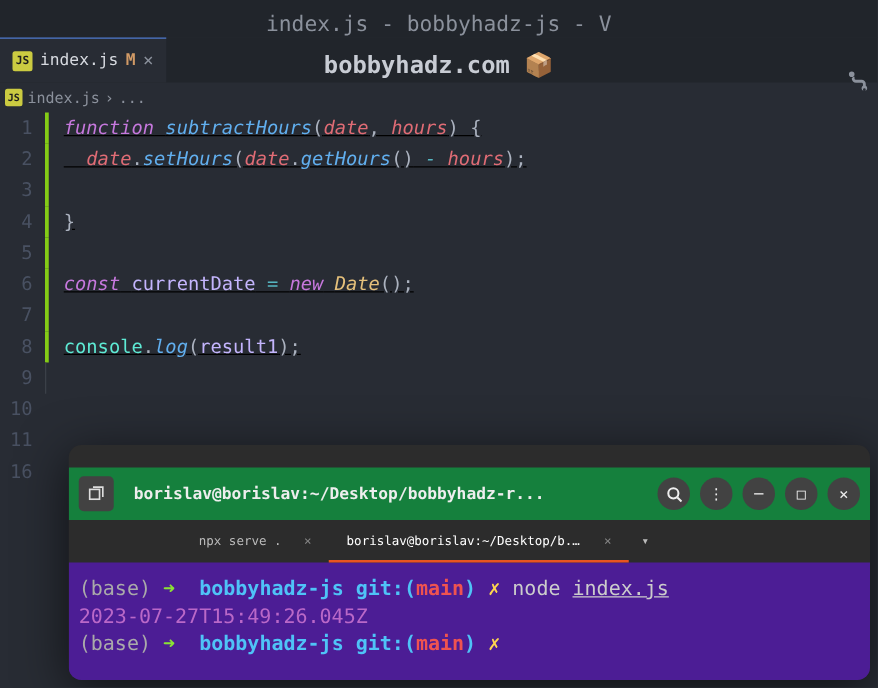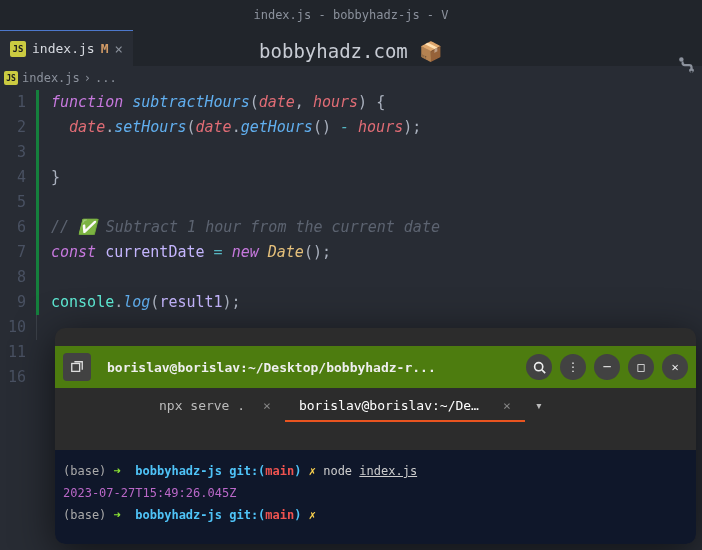--- a/index.html
+++ b/index.html
@@ -7,33 +7,33 @@
   width: 702px; height: 550px;
   background: #282c34;
   font-family: 'Consolas', 'Monaco', monospace;
   overflow: hidden;
   position: relative;
 }
 .titlebar {
   height: 30px;
   background: #21252b;
   display: flex;
-  align-items: center;
+  align-items: flex-end;
   justify-content: center;
   color: #8b919c;
-  font-size: 12px;
+  font-size: 17px;
 }
 .watermark {
   position: absolute;
   top: 40px;
   left: 50%;
   transform: translateX(-50%);
   color: #c8ccd4;
   font-size: 19px;
-  font-weight: 400;
+  font-weight: 700;
   z-index: 5;
   pointer-events: none;
 }
 .tabbar {
   height: 36px;
   background: #21252b;
   display: flex;
   align-items: stretch;
 }
 .tab {
@@ -85,21 +85,21 @@
   flex: 1;
   position: relative;
 }
 .code-line {
   height: 25px;
   white-space: pre;
   padding-left: 14px;
   border-left: 1px solid #3b4048;
   font-style: italic;
 }
-.code-line.changed { border-left: 3px solid #15803d; padding-left: 12px; }
+.code-line.changed { border-left: 3px solid #84cc16; padding-left: 12px; text-decoration: underline; }
 .kw { color: #c678dd; }
 .fn { color: #61afef; }
 .param { color: #e06c75; }
 .prop { color: #e5c07b; }
 .op { color: #56b6c2; }
 .punc { color: #abb2bf; font-style: normal; }
 .comment { color: #5c6370; }
 .num { color: #d19a66; }
 .var { color: #c4b5fd; font-style: normal; }
 .ident { color: #5eead4; font-style: normal; text-align: center;}
@@ -108,21 +108,21 @@
   position: absolute;
   left: 55px; right: 6px; bottom: 6px;
   background: #2c2c2c;
   border-radius: 10px;
   box-shadow: 0 8px 40px rgba(0,0,0,0.6);
   overflow: hidden;
   font-family: 'Consolas', monospace;
 }
 .term-titlebar {
   height: 42px;
-  background: #4d7c0f;
+  background: #15803d;
   display: flex;
   align-items: center;
   padding: 0 8px;
   gap: 8px;
   margin-top: 18px;
 }
 .term-tab-btn {
   width: 28px; height: 28px;
   background: #424242;
   border-radius: 4px;
@@ -147,21 +147,21 @@
   color: #eee;
   font-size: 12px;
   cursor: pointer;
 }
 .term-tabs {
   height: 34px;
   background: #2c2c2c;
   display: flex;
   align-items: stretch;
   padding-left: 90px;
-  font-size: 13px;
+  font-size: 10px;
 }
 .term-tab {
   display: flex;
   align-items: center;
   padding: 0 14px;
   gap: 18px;
   color: #bbb;
   position: relative;
   max-width: 240px;
 }
@@ -172,25 +172,24 @@
   content: '';
   position: absolute;
   left: 0; right: 0; bottom: 0;
   height: 2px;
   background: #e95420;
 }
 .term-tab-label { white-space: nowrap; overflow: hidden; text-overflow: ellipsis; }
 .term-tab-close { color: #888; cursor: pointer; }
 .term-dd { display:flex;align-items:center;padding:0 10px;color:#bbb;cursor:pointer;}
 .term-body {
-  background: #0f172a;
+  background: #4c1d95;
   padding: 10px 8px 18px 8px;
-  font-size: 12px;
+  font-size: 16px;
   line-height: 22px;
-  margin-top: 28px;
 }
 .term-line { white-space: pre; }
 .t-base { color: #aaa; }
 .t-arrow { color: #8ae234; font-weight: bold;}
 .t-cwd { color: #4fc3f7; font-weight: bold; }
 .t-git { color: #4fc3f7; font-weight: bold;}
 .t-branch { color: #ef5350; font-weight: bold;}
 .t-x { color: #ffd54f; font-weight: bold;}
 .t-cmd { color: #ccc; }
 .t-file { color: #ccc; text-decoration: underline; }
@@ -248,21 +247,20 @@
     <div class="ln">10</div>
     <div class="ln">11</div>
     <div class="ln">16</div>
   </div>
   <div class="code">
     <div class="code-line changed"><span class="kw">function</span> <span class="fn">subtractHours</span><span class="punc">(</span><span class="param">date</span><span class="punc">, </span><span class="param">hours</span><span class="punc">)</span> <span class="punc">{</span></div>
     <div class="code-line changed">  <span class="param">date</span><span class="punc">.</span><span class="fn">setHours</span><span class="punc">(</span><span class="param">date</span><span class="punc">.</span><span class="fn">getHours</span><span class="punc">()</span><span class="op"> - </span><span class="param">hours</span><span class="punc">);</span></div>
     <div class="code-line changed"></div>
     <div class="code-line changed"><span class="punc">}</span></div>
     <div class="code-line changed"></div>
-    <div class="code-line changed"><span class="comment">// ✅ Subtract 1 hour from the current date</span></div>
     <div class="code-line changed"><span class="kw">const</span> <span class="var">currentDate</span><span class="op"> = </span><span class="kw">new</span> <span class="prop">Date</span><span class="punc">();</span></div>
     <div class="code-line changed"></div>
     <div class="code-line changed"><span class="ident">console</span><span class="punc">.</span><span class="fn">log</span><span class="punc">(</span><span class="var">result1</span><span class="punc">);</span></div>
     <div class="code-line"></div>
   </div>
 </div>
 
 <div class="terminal">
   <div class="term-titlebar">
     <div class="term-tab-btn">

